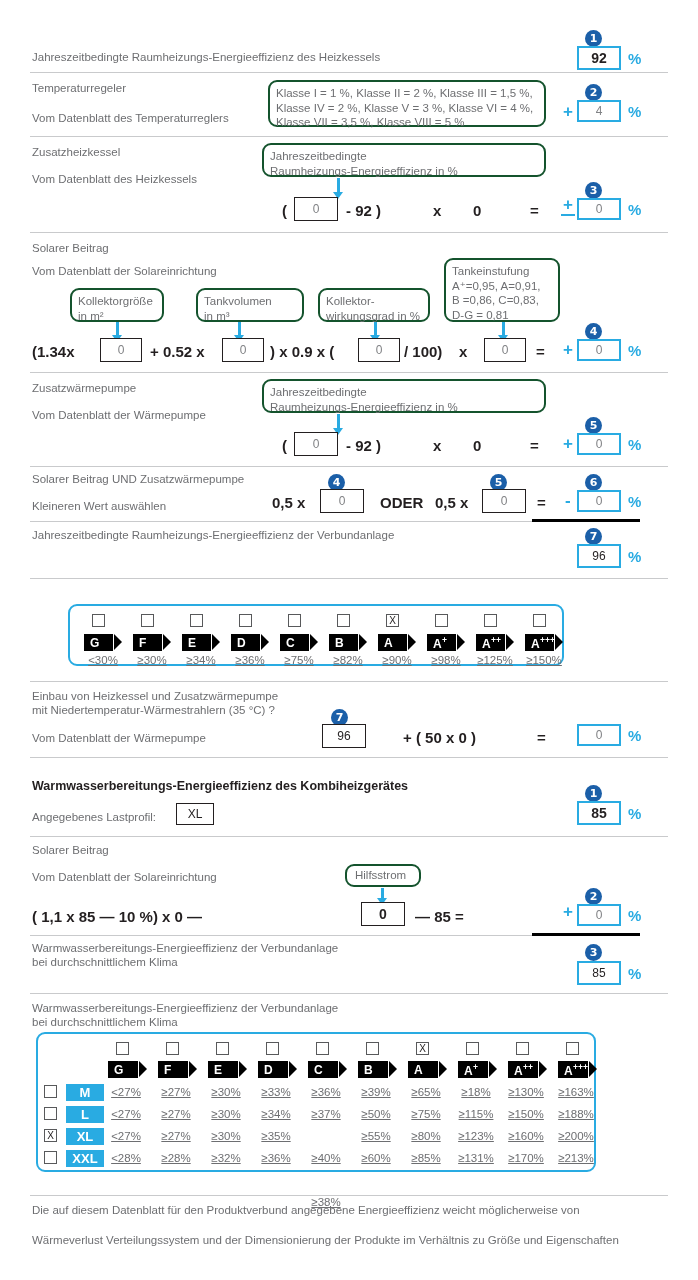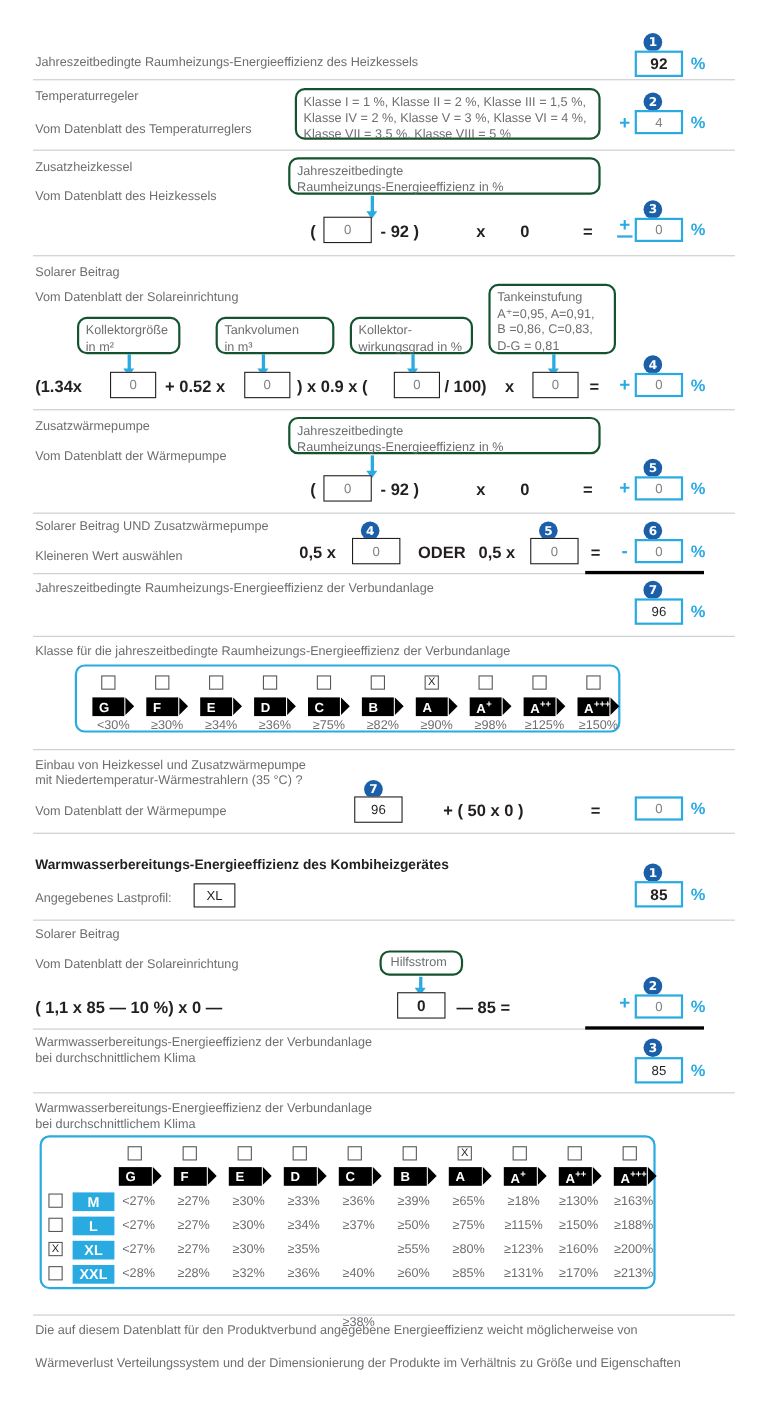--- a/index.html
+++ b/index.html
@@ -63,21 +63,21 @@
   .eclass .tip{
     position:absolute;right:-8.5px;top:0;width:0;height:0;
     border-top:8.5px solid transparent;border-bottom:8.5px solid transparent;
     border-left:8.5px solid #000;
   }
   .sup{font-size:8.5px;vertical-align:super;letter-spacing:0;}
 
   .cbox{position:absolute;width:13px;height:13px;border:1.6px solid #58595b;background:#fff;box-sizing:border-box;}
   .cbox .x{position:absolute;left:0;right:0;top:50%;transform:translateY(-50%);
            text-align:center;font-size:10px;color:#231f20;line-height:1;}
-  .thr{position:absolute;font-size:11.5px;color:#6d6e71;text-align:center;line-height:13px;white-space:nowrap;}
+  .thr{position:absolute;font-size:11.5px;color:#6d6e71;text-align:center;line-height:13px;white-space:nowrap;text-decoration:underline;}
 
   .panel{position:absolute;box-sizing:border-box;border:2px solid #29abe2;border-radius:9px;background:#fff;}
 
   .lp{position:absolute;height:17px;background:#29abe2;color:#fff;font-weight:bold;
       font-size:13px;display:flex;align-items:center;justify-content:center;line-height:1;}
 
   .foot{position:absolute;font-size:11.5px;color:#6d6e71;line-height:15px;}
 </style>
 </head>
 <body>
@@ -236,21 +236,20 @@
   <div class="hr-dark" style="left:532px;top:519px;width:108px;"></div>
 
   <div class="lbl" style="position:absolute;left:32px;top:528px;">Jahreszeitbedingte Raumheizungs-Energieeffizienz der Verbundanlage</div>
   <div class="badge" style="left:585px;top:528px;">7</div>
   <div class="box box-blue" style="left:577px;top:544px;width:44px;height:24px;">
     <div class="v dark">96</div>
     </div>
   <div class="pct" style="position:absolute;left:628px;top:549px;">%</div>
   <div class="hr" style="top:578px;"></div>
 
-  <div class="lbl" style="position:absolute;left:32px;top:585px;">Klasse für die jahreszeitbedingte Raumheizungs-Energieeffizienz der Verbundanlage</div>
   <div class="panel" style="left:68px;top:604px;width:496px;height:62px;"></div>
   <div id="class-scale-items">
       <div class="cbox" style="left: 92px; top: 614px;"></div>
       <div class="eclass" style="left: 84px; top: 634px; width: 29px;">
         <span class="t">G</span>
         <span class="tip"></span>
       </div>
       <div class="thr" style="left: 79px; top: 654px; width: 48px;">&lt;30%</div>
       <div class="cbox" style="left: 141px; top: 614px;"></div>
       <div class="eclass" style="left: 133px; top: 634px; width: 29px;">

